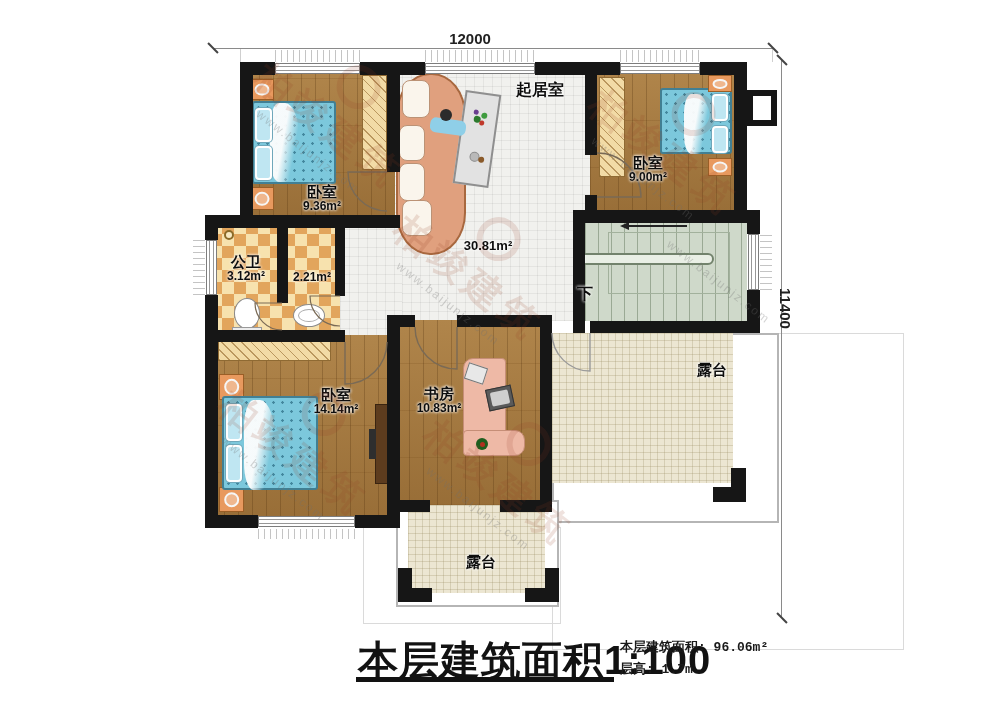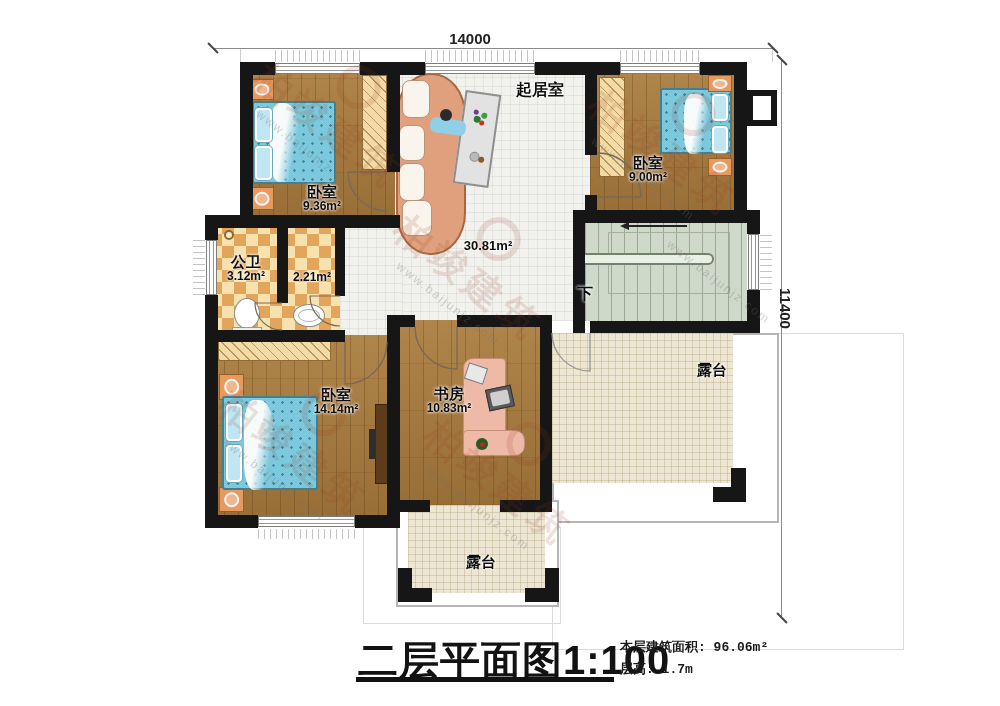--- a/index.html
+++ b/index.html
@@ -231,40 +231,40 @@
   <div class="lbl big" style="left:540px;top:90px">
     <span>起居室</span>
   </div>
   <div class="lbl" style="left:488px;top:246px">
     <div class="rarea" style="font-size:13px">30.81m²</div>
   </div>
   <div class="lbl" style="left:336px;top:402px">
     <div class="rname">卧室</div>
     <div class="rarea">14.14m²</div>
   </div>
-  <div class="lbl" style="left:449px;top:401px">
+  <div class="lbl" style="left:439px;top:401px">
     <div class="rname">书房</div>
     <div class="rarea">10.83m²</div>
   </div>
   <div class="lbl big" style="left:585px;top:294px">
     <span>下</span>
   </div>
   <div class="lbl" style="left:712px;top:370px">
     <span class="rname">露台</span>
   </div>
   <div class="lbl" style="left:481px;top:562px">
     <span class="rname">露台</span>
   </div>
 
   <div class="dim" style="left:213px;top:48px;width:560px;height:1px"></div>
   <div class="tick" style="left:206px;top:47px"></div>
   <div class="tick" style="left:766px;top:47px"></div>
   <div class="ext" style="left:240px;top:48px;width:1px;height:14px"></div>
   <div class="ext" style="left:772px;top:48px;width:1px;height:14px"></div>
-  <div class="dimtxt" style="left:430px;top:30px;width:80px">14000</div>
+  <div class="dimtxt" style="left:430px;top:30px;width:80px">12000</div>
   <div class="dim" style="left:781px;top:60px;width:1px;height:558px"></div>
   <div class="tick" style="left:775px;top:59px"></div>
   <div class="tick" style="left:775px;top:617px"></div>
   <div class="dimtxt" style="left:755px;top:300px;width:60px;transform:rotate(90deg)">11400</div>
 
   <div class="wm" style="left:250px;top:58px">
     <div class="wm-ring"></div>
     <div class="wm-brand">柏竣建筑</div>
     <div class="wm-url">www.baijunjz.com</div>
   </div>
@@ -286,21 +286,21 @@
   <div class="wm" style="left:420px;top:415px">
     <div class="wm-ring"></div>
     <div class="wm-brand">柏竣建筑</div>
     <div class="wm-url">www.baijunjz.com</div>
   </div>
   <div class="wm" style="left:655px;top:275px">
     <div class="wm-url">www.baijunjz.com</div>
   </div>
 
   <div class="title">
-    <span>二层平面图</span><span>1:100</span>
+    <span>本层建筑面积</span><span>1:100</span>
   </div>
   <div class="title-underline"></div>
   <div class="info" style="top:638px">
     <span>本层建筑面积: </span><span>96.06m²</span>
   </div>
   <div class="info" style="top:660px">
     <span>层高: </span><span>1.7m</span>
   </div>
 
 </div>

